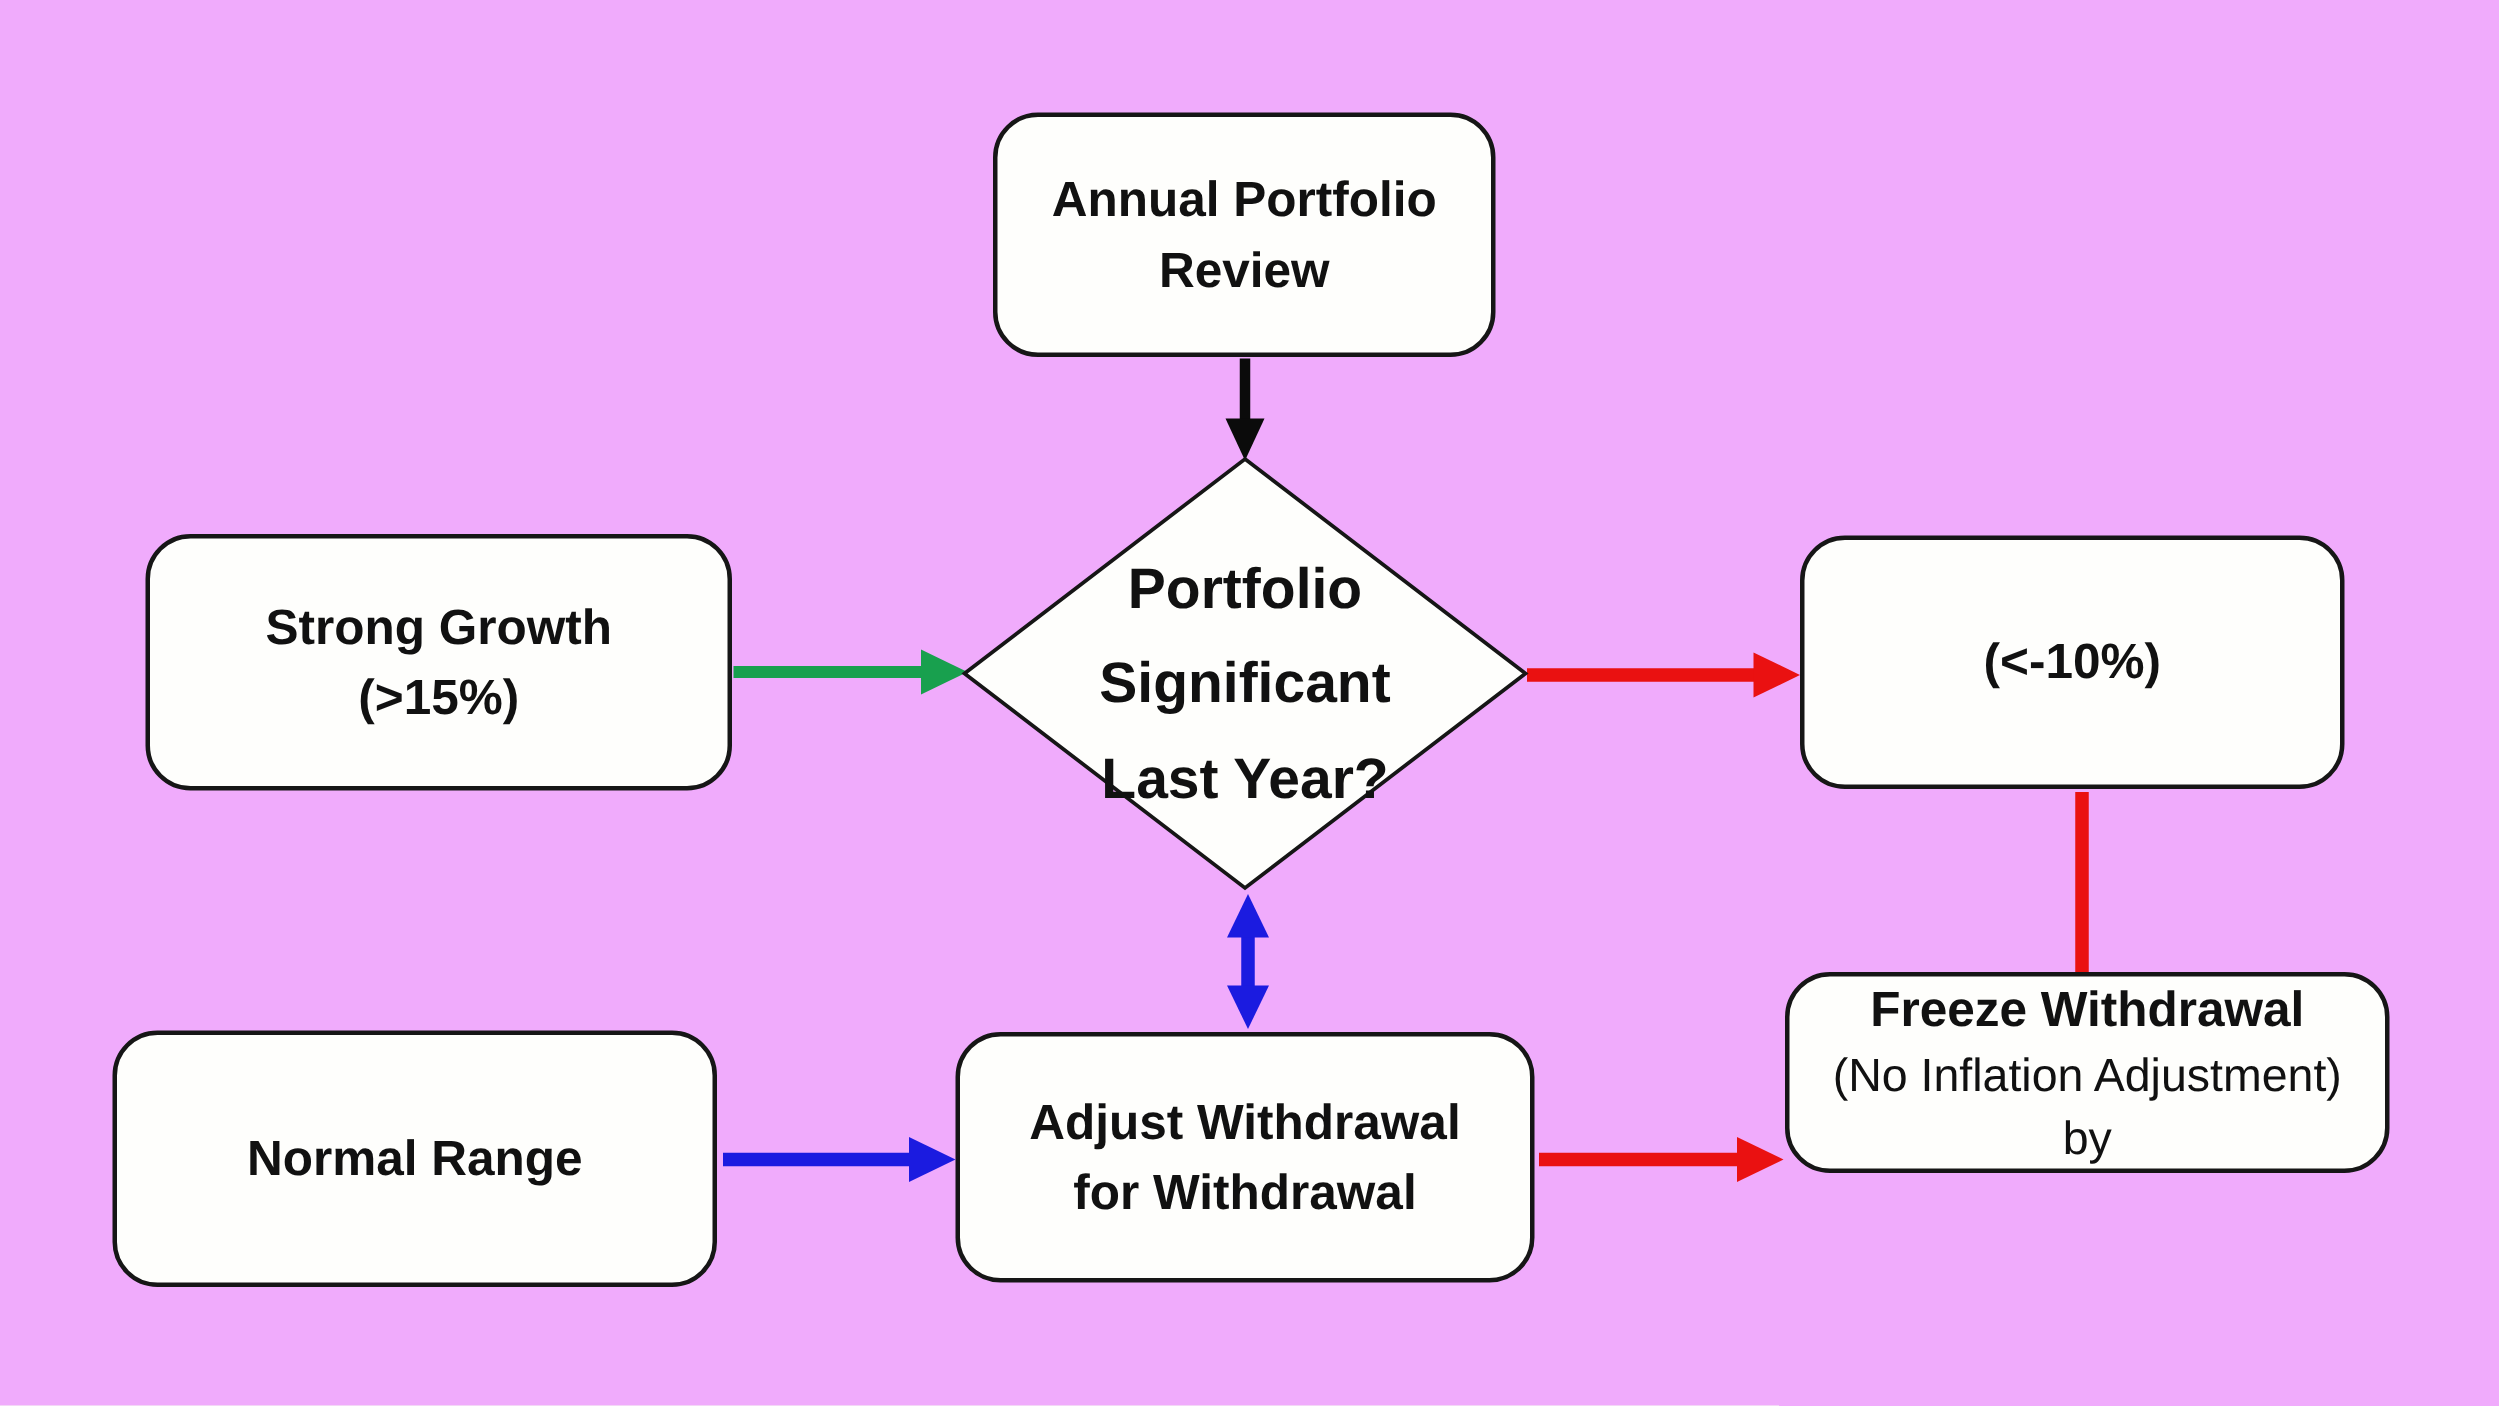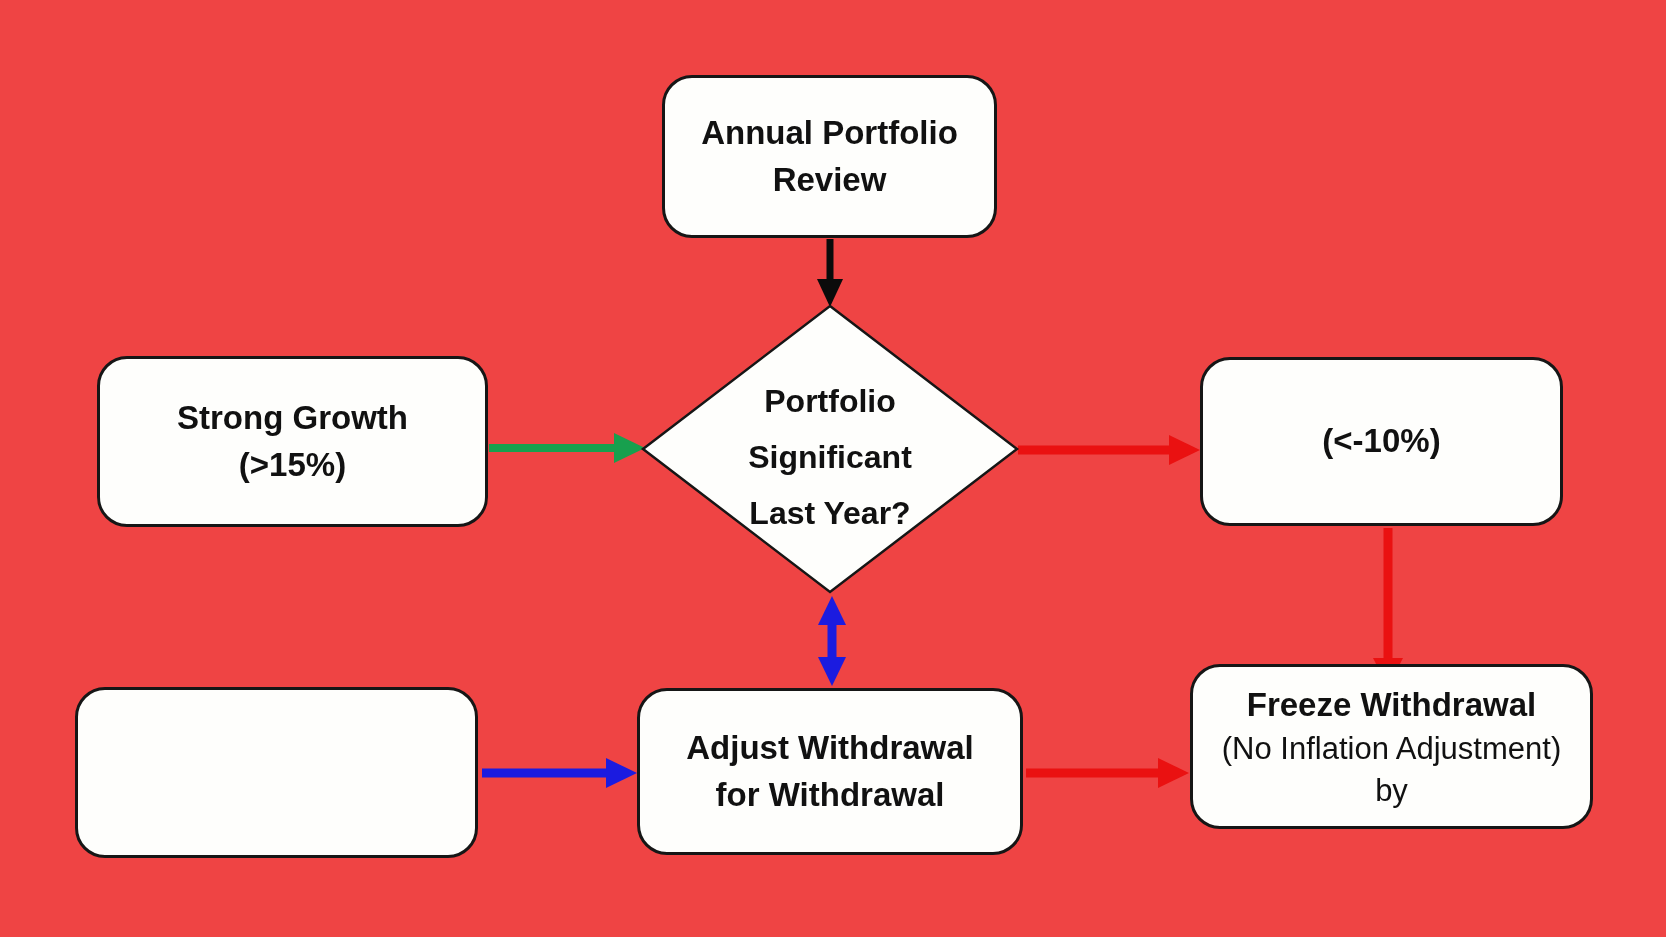--- a/index.html
+++ b/index.html
@@ -5,21 +5,21 @@
   html, body {
     margin: 0;
     padding: 0;
     background: #f8f8f3;
     font-family: "Liberation Sans", sans-serif;
   }
   .stage {
     position: relative;
     width: 1666px;
     height: 937px;
-    background: #ef4444;
+    background: #f0abfc;
     overflow: hidden;
   }
   .layer {
     position: absolute;
     left: 0;
     top: 0;
     width: 1666px;
     height: 937px;
   }
   .node {
@@ -52,21 +52,21 @@
     display: flex;
     flex-direction: column;
     align-items: center;
     justify-content: center;
     text-align: center;
     color: #111111;
   }
   .diamond-label .l {
     display: block;
     font-weight: 700;
-    font-size: 32px;
+    font-size: 38px;
     line-height: 1.25;
     white-space: nowrap;
     margin-top: 16px;
   }
   .diamond-shape {
     fill: #fefefc;
     stroke: #161616;
     stroke-width: 2.5;
   }
 </style>
@@ -130,26 +130,27 @@
   <div class="node" style="left:97px; top:356px; width:391px; height:171px;">
     <span class="l">Strong Growth</span>
     <span class="l">(&gt;15%)</span>
   </div>
 
   <div class="node" style="left:1200px; top:357px; width:363px; height:169px;">
     <span class="l">(&lt;-10%)</span>
   </div>
 
   <div class="node" style="left:75px; top:687px; width:403px; height:171px;">
+    <span class="l">Normal Range</span>
   </div>
 
   <div class="node" style="left:637px; top:688px; width:386px; height:167px;">
     <span class="l">Adjust Withdrawal</span>
     <span class="l">for Withdrawal</span>
   </div>
 
-  <div class="node" style="left:1190px; top:664px; width:403px; height:165px;justify-content:center;">
+  <div class="node" style="left:1190px; top:648px; width:403px; height:134px;justify-content:center;">
     <span class="l">Freeze Withdrawal</span>
     <span class="l reg">(No Inflation Adjustment)</span>
     <span class="l reg">by</span>
   </div>
 
 </div>
 
 </body></html>

